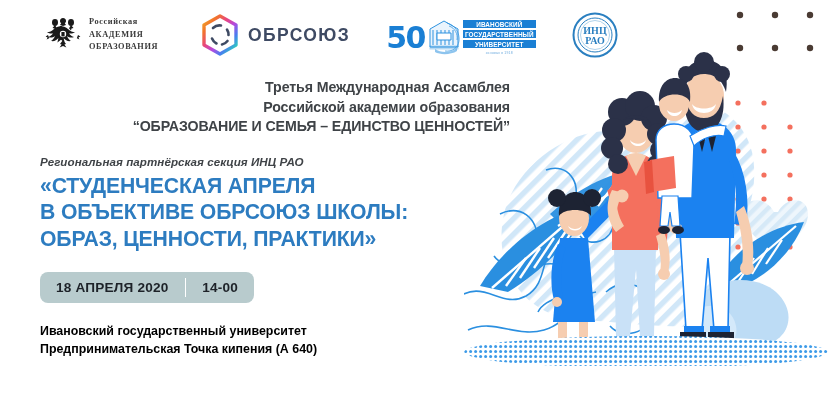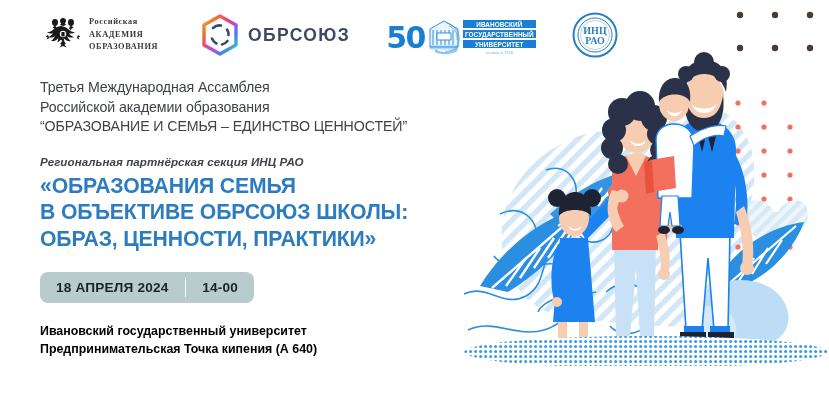--- a/index.html
+++ b/index.html
@@ -98,23 +98,24 @@
   
   .content {
     position: absolute;
     left: 40px; top: 78px;
     width: 470px;
     z-index: 30;
   }
   .assembly {
     color: #3f4347;
     font-size: 14.2px;
-    font-weight: 400;
+    font-weight: 700;
     line-height: 19.6px;
     letter-spacing: -0.1px;
+    text-align: right;
   }
   .assembly .quoted { text-transform: none; }
   .section-line {
     margin-top: 18px;
     color: #3f4347;
     font-size: 11.6px;
     font-weight: 700;
     letter-spacing: 0.05px;
     font-style: italic;
   }
@@ -503,27 +504,27 @@
     <div class="assembly">
       <div>Третья Международная Ассамблея</div>
       <div>Российской академии образования</div>
       <div class="quoted">“ОБРАЗОВАНИЕ И СЕМЬЯ – ЕДИНСТВО ЦЕННОСТЕЙ”</div>
     </div>
 
     <div class="section-line">Региональная партнёрская секция ИНЦ РАО</div>
 
 
     <div class="main-title">
-      <div>«ОБРАЗОВАНИЯ СЕМЬЯ</div>
+      <div>«СТУДЕНЧЕСКАЯ АПРЕЛЯ</div>
       <div>В ОБЪЕКТИВЕ ОБРСОЮЗ ШКОЛЫ:</div>
       <div>ОБРАЗ, ЦЕННОСТИ, ПРАКТИКИ»</div>
     </div>
 
     <div class="datebar">
-      <span class="d1">18 АПРЕЛЯ 2024</span>
+      <span class="d1">18 АПРЕЛЯ 2020</span>
       <span class="sep"></span>
       <span class="d2">14-00</span>
     </div>
 
     <div class="venue">
       <div>Ивановский государственный университет</div>
       <div>Предпринимательская Точка кипения (А 640)</div>
     </div>
 
   </div>

